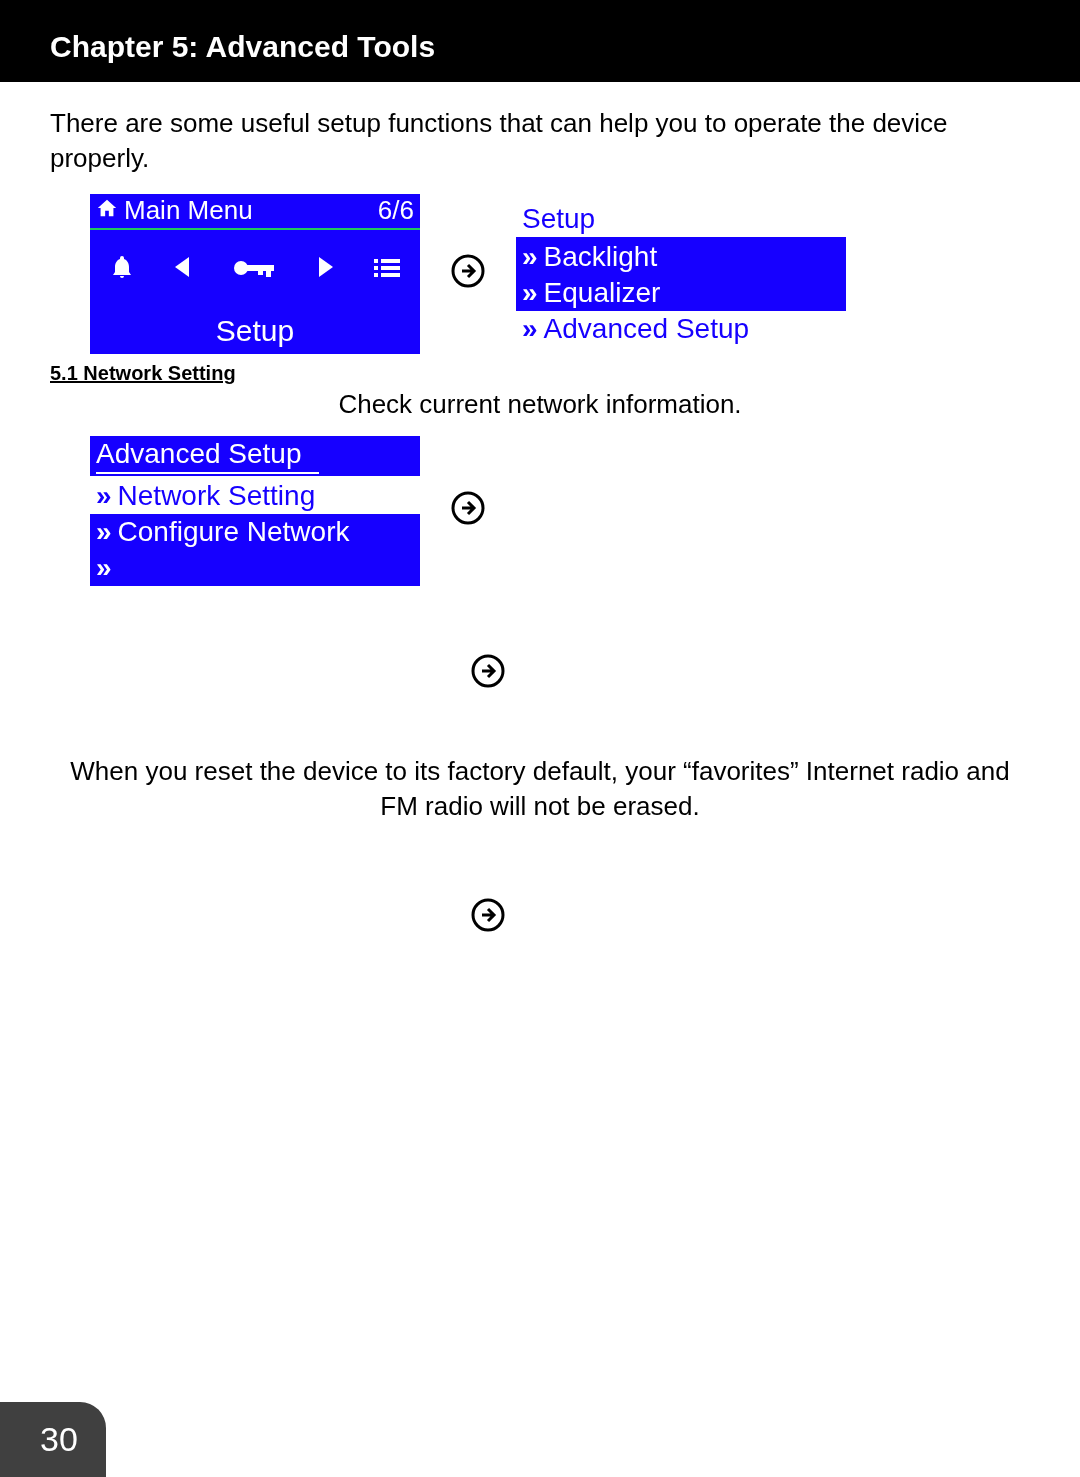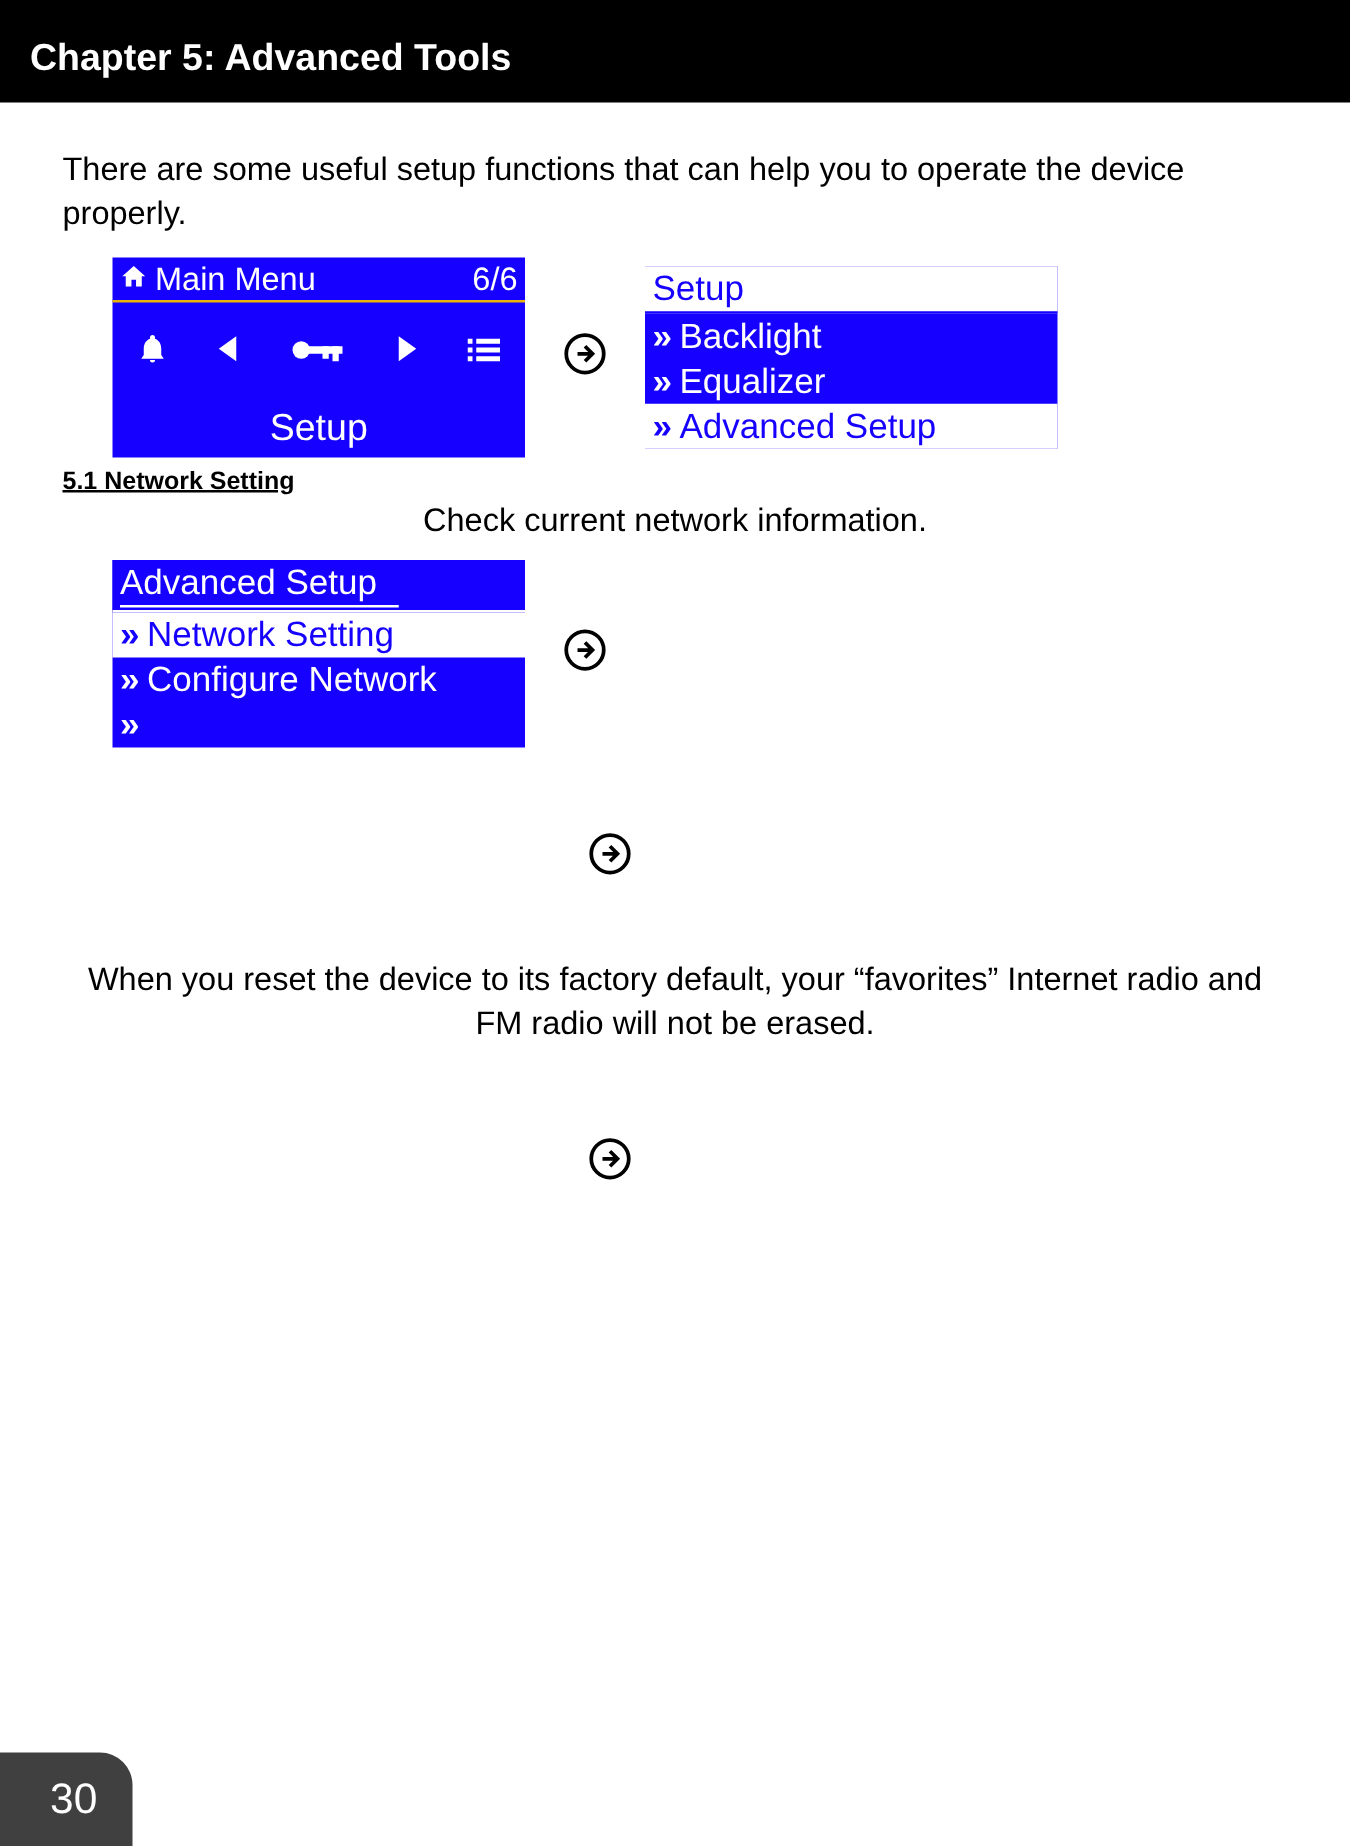--- a/index.html
+++ b/index.html
@@ -9,24 +9,24 @@
     font-family: Arial, Helvetica, sans-serif;
     background: #fff;
     color: #000;
     position: relative;
   }
   .chapter-header {
     background: #000;
     color: #fff;
     font-size: 30px;
     font-weight: bold;
-    padding: 30px 50px 18px 24px;
+    padding: 30px 50px 18px 50px;
   }
   .content {
-    padding: 36px 50px 0 50px;
+    padding: 24px 50px 0 50px;
   }
   .intro {
     font-size: 26px;
     line-height: 1.35;
     margin-bottom: 18px;
   }
   .row {
     display: flex;
     align-items: center;
     gap: 20px;
@@ -45,23 +45,23 @@
     font-family: Arial, Helvetica, sans-serif;
     width: 330px;
     display: flex;
     flex-direction: column;
     font-size: 28px;
   }
   .screen.tall { height: 160px; }
   .screen .titlebar {
     display: flex;
     justify-content: space-between;
-    align-items: flex-start;
+    align-items: flex-end;
     padding: 2px 6px;
-    border-bottom: 2px solid #eab308;
+    border-bottom: 2px solid #22c55e;
     font-size: 26px;
     height: 36px;
   }
   .screen .titlebar .left {
     display: flex;
     align-items: center;
     gap: 6px;
   }
   .screen .iconrow {
     display: flex;

